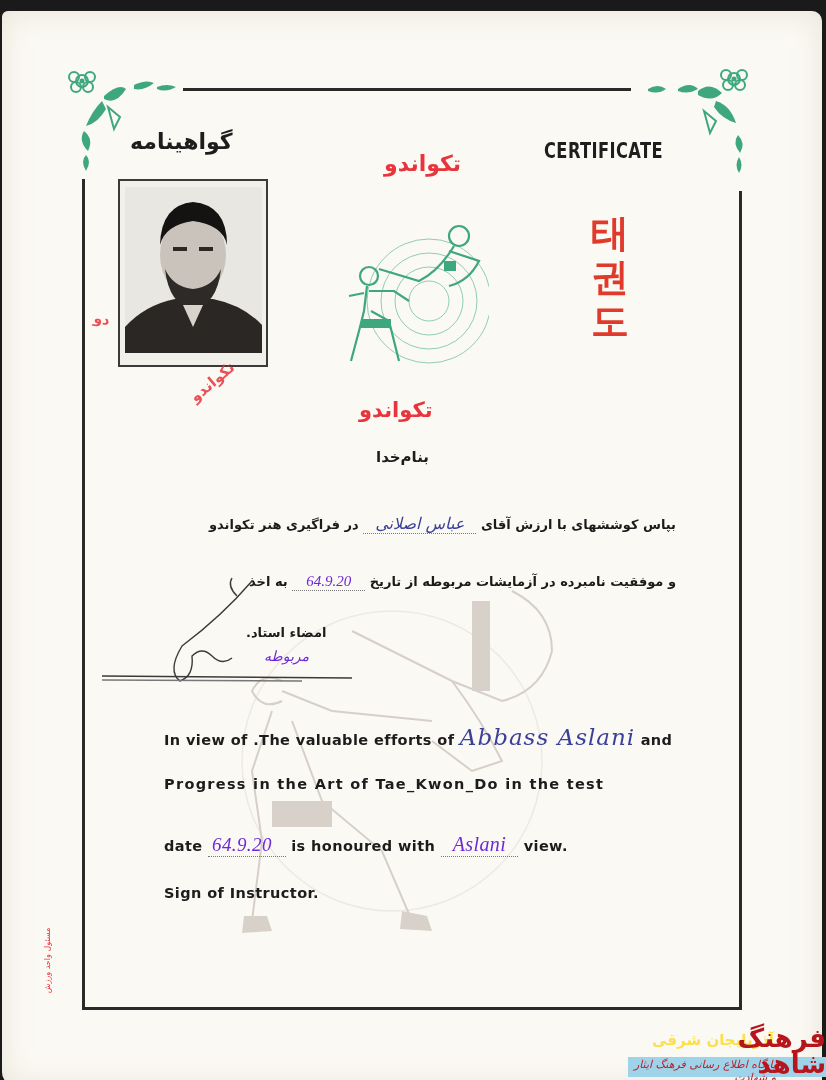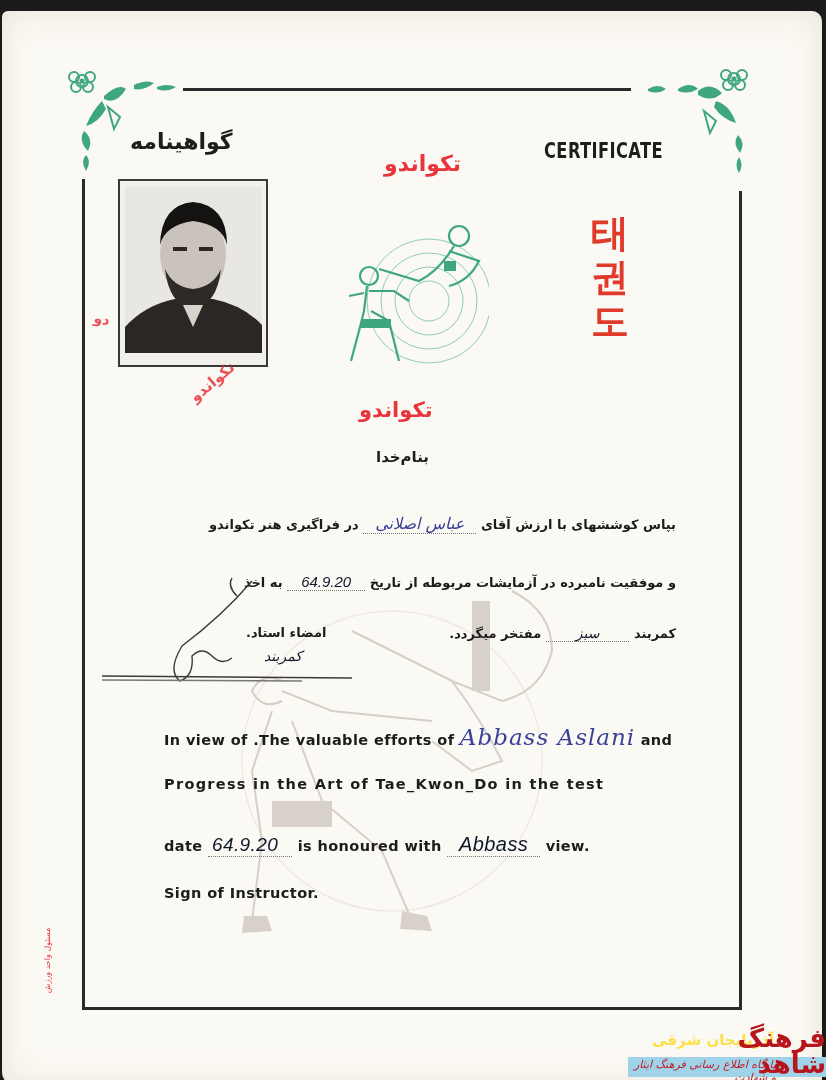--- a/index.html
+++ b/index.html
@@ -11,21 +11,21 @@
     }
     .frame-line { position: absolute; background: #2a2a2a; }
     .ornament { position: absolute; }
     .txt { position: absolute; white-space: nowrap; }
     .fa-title { font-family: "DejaVu Sans", sans-serif; font-weight: bold; color: #1d1d1d; direction: rtl; }
     .en-title { font-family: "DejaVu Sans Condensed", "DejaVu Sans", sans-serif; font-weight: bold; color: #1e1e1e; letter-spacing: 0.5px; }
     .red-fa { font-family: "DejaVu Sans", sans-serif; font-weight: bold; color: #e8343c; direction: rtl; }
     .body-fa { font-family: "DejaVu Sans", sans-serif; font-weight: bold; color: #1b1b1b; direction: rtl; font-size: 13px; }
     .body-en { font-family: "DejaVu Sans", sans-serif; font-weight: bold; color: #1c1c1c; font-size: 14.5px; letter-spacing: 0.4px; }
     .hand-blue { font-family: "DejaVu Serif", serif; font-style: italic; color: #3a3f9a; }
-    .hand-black { font-family: Liberation Sans, sans-serif; font-style: italic; color: #0f172a; }
+    .hand-black { font-family: Liberation Serif, serif; font-style: italic; color: #6d28d9; }
     .dots { border-bottom: 1px dotted #777; display: inline-block; }
     .photo {
       position: absolute; left: 116px; top: 168px; width: 150px; height: 188px;
       background: #f2f0ea; border: 2px solid #3a3a3a; box-sizing: border-box;
     }
     .photo-inner {
       position: absolute; left: 5px; top: 6px; width: 137px; height: 166px;
       background: linear-gradient(#eae8e2 0%, #ddd 100%); overflow: hidden;
     }
     .korean {
@@ -164,48 +164,43 @@
   <div class="txt body-fa" style="right:146px; top:503px;margin-left:24px;">
     <span>بپاس کوششهای با ارزش آقای</span>
     <span class="dots hand-blue" style="font-weight:normal; font-size:16px; padding:0 12px;">عباس اصلانی</span>
     <span>در فراگیری هنر تکواندو</span>
   </div>
   <div class="txt body-fa" style="right:146px; top:562px;">
     <span>و موفقیت نامبرده در آزمایشات مربوطه از تاریخ</span>
     <span class="dots hand-black" style="font-weight:normal; font-size:15px; padding:0 14px; direction:ltr;">64.9.20</span>
     <span>به اخذ</span>
   </div>
-  <div class="txt body-fa" style="right:146px; top:614px;">
-    <span>کمربند</span>
-    <span class="dots hand-black" style="font-weight:normal; font-size:14px; padding:0 30px;">سبز</span>
-    <span>مفتخر میگردد.</span>
-  </div>
   <div class="txt body-fa" style="left:244px; top:614px;">امضاء استاد.</div>
-  <div class="txt hand-black" style="left:262px; top:637px; font-size:14px;">کمربند</div>
+  <div class="txt hand-black" style="left:262px; top:637px; font-size:14px;">مربوطه</div>
 
   <svg class="ornament" style="left:100px; top:565px;" width="260" height="110" viewBox="0 0 260 110">
     <g fill="none" stroke="#3a3a3a" stroke-width="1.4">
       <path d="M150 5 Q120 40 80 70 Q65 95 78 105 Q92 100 90 80 Q100 70 110 80 Q120 90 130 82"></path>
       <path d="M135 20 Q125 10 130 2"></path>
       <path d="M0 100 L250 102"></path>
       <path d="M0 104 L200 105" stroke="#777"></path>
     </g>
   </svg>
 
   <div class="txt body-en" style="left:162px; top:713px;">
     <span>In view of .The valuable efforts of</span>
     <span class="hand-blue" style="font-weight:normal; font-size:23px; letter-spacing:1px;">Abbass Aslani</span>
     <span>and</span>
   </div>
   <div class="txt body-en" style="left:162px; top:765px; letter-spacing:1.3px;">Progress in the Art of Tae_Kwon_Do in the test</div>
   <div class="txt body-en" style="left:162px; top:822px;">
     <span>date</span>
     <span class="dots hand-black" style="font-weight:normal; font-size:19px; padding:0 14px 0 4px;">64.9.20</span>
     <span>is honoured with</span>
-    <span class="dots hand-black" style="font-weight:normal; font-size:20px; padding:0 12px;">Abbass</span>
+    <span class="dots hand-black" style="font-weight:normal; font-size:20px; padding:0 12px;">Aslani</span>
     <span>view.</span>
   </div>
   <div class="txt body-en" style="left:162px; top:874px;">Sign of Instructor.</div>
 
 
   <div class="txt red-fa" style="left:0px; top:945px; font-size:8px; font-weight:normal; transform:rotate(-90deg); transform-origin:center; width:90px; text-align:center;">مسئول واحد ورزش</div>
 </div>
 
 <div class="watermark">
   <div class="wm-band"></div>

